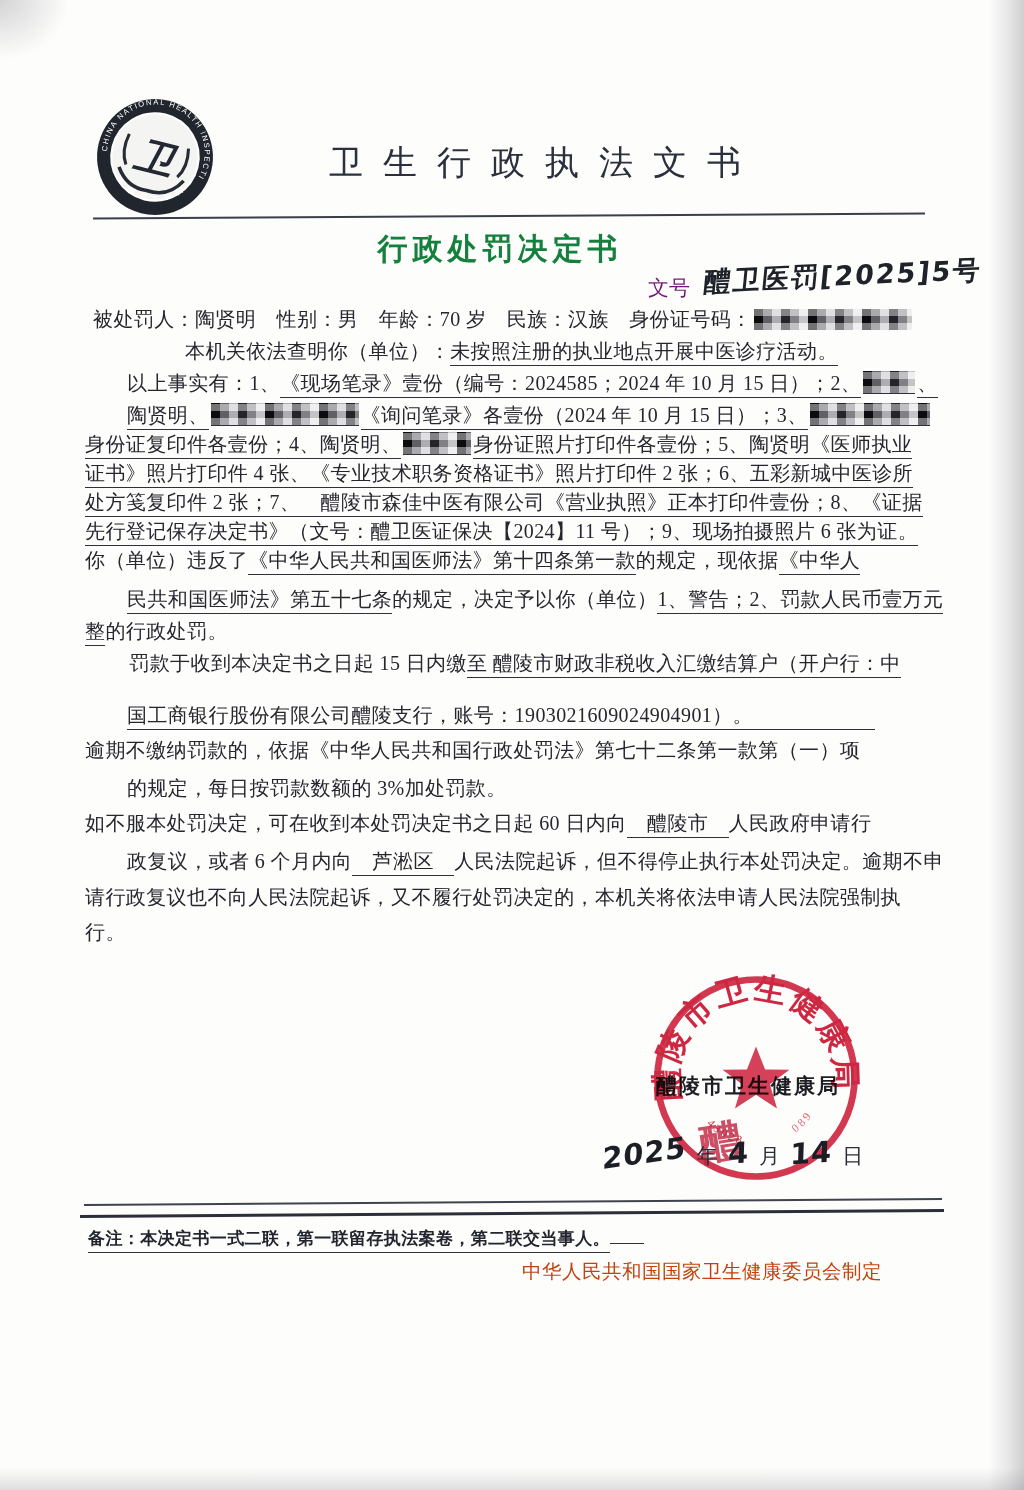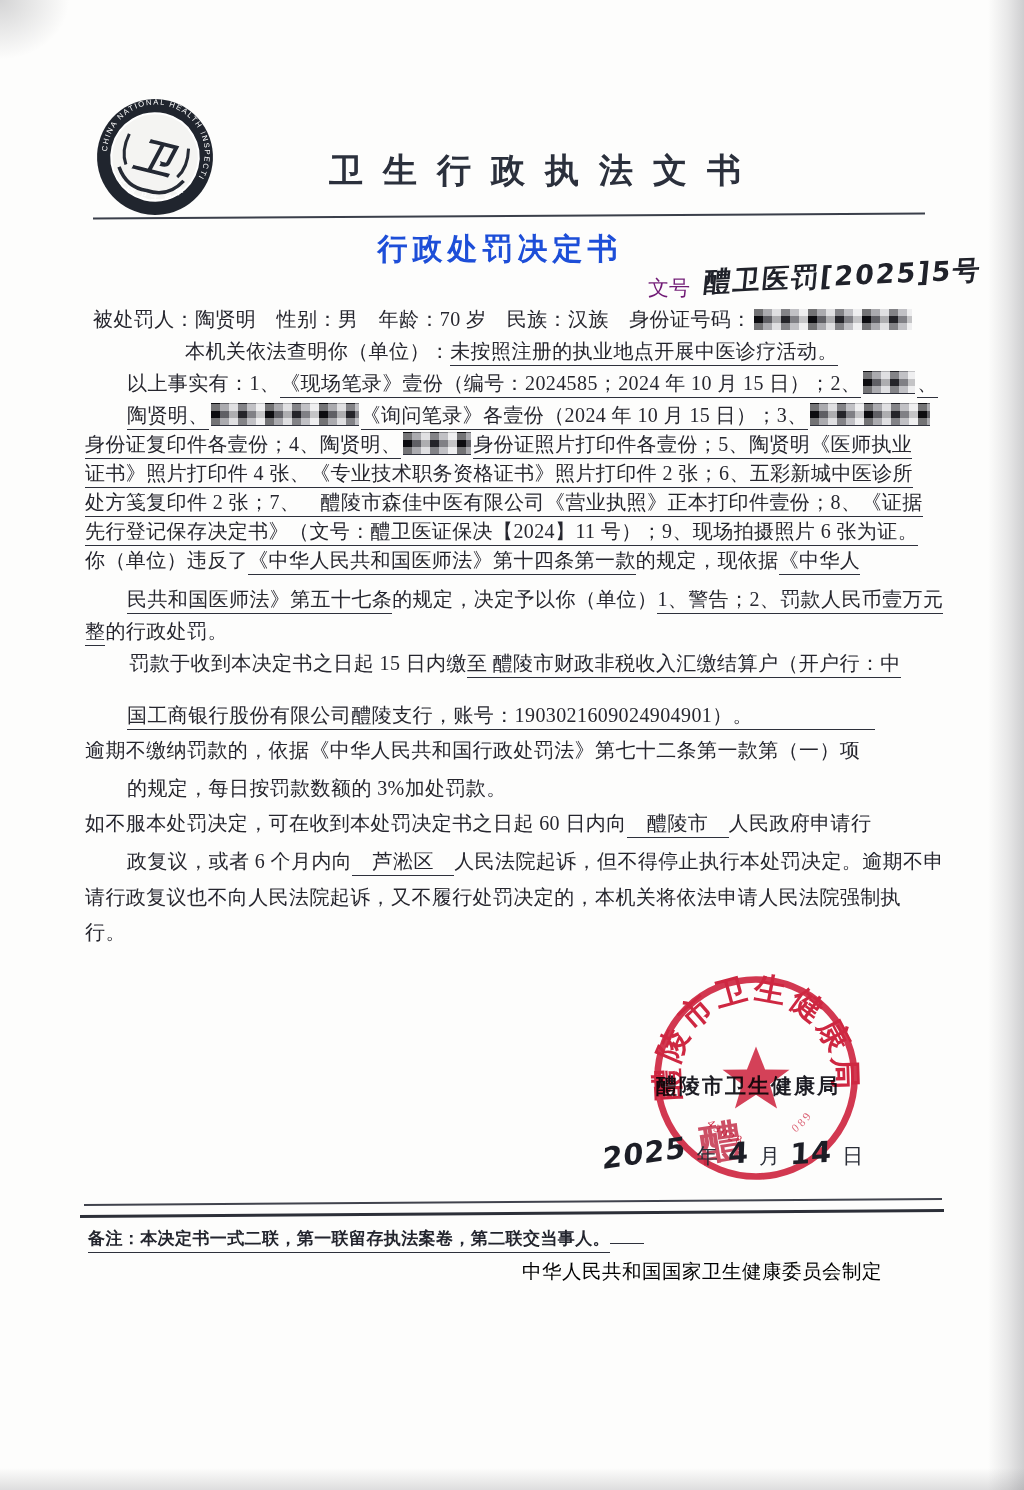--- a/index.html
+++ b/index.html
@@ -10,25 +10,25 @@
   .scan-edge-right{position:absolute;right:0;top:0;width:36px;height:100%;
      background:linear-gradient(90deg,rgba(120,120,126,0) 0%,rgba(120,120,126,.16) 55%,rgba(98,98,106,.30) 100%);}
   .scan-edge-bottom{position:absolute;left:0;bottom:0;width:100%;height:22px;
      background:linear-gradient(180deg,rgba(120,120,126,0) 0%,rgba(110,110,116,.22) 100%);}
   .scan-corner{position:absolute;left:0;top:0;width:70px;height:60px;
      background:radial-gradient(ellipse at 0% 0%,rgba(90,90,96,.25),rgba(90,90,96,0) 70%);}
   
   .org-logo{position:absolute;left:94px;top:96px;width:122px;height:122px;transform:rotate(14deg);}
   
   .header-title{position:absolute;left:120px;top:140px;width:850px;text-align:center;
-     font-size:34px;font-weight:bold;letter-spacing:20px;color:#2b303c;margin-top:8px;}
+     font-size:34px;font-weight:normal;letter-spacing:20px;color:#2b303c;}
   .title-rule{position:absolute;left:93px;top:215px;width:832px;height:2px;background:#3a3f4a;
      transform:rotate(-0.35deg);}
   .doc-title{position:absolute;left:0;top:229px;width:1000px;text-align:center;
-     font-size:30px;font-weight:bold;letter-spacing:5px;color:#1d4ed8;}
+     font-size:30px;font-weight:bold;letter-spacing:5px;color:#15803d;}
   .doc-no{position:absolute;left:648px;top:274px;font-size:21px;color:#701a75;}
   .doc-no-value{position:absolute;left:704px;top:258px;font-size:27px;font-weight:bold;
      font-family:"DejaVu Sans",sans-serif;letter-spacing:2px;color:#20222a;
      transform:rotate(-2.5deg) skewX(-8deg);}
   
   .doc-body{position:absolute;left:85px;top:306px;width:860px;}
   .doc-line{height:32px;line-height:27px;font-size:20px;letter-spacing:0.4px;white-space:nowrap;}
   .doc-line:nth-child(1){padding-left:8px;text-decoration:underline;}
   .doc-line:nth-child(2){padding-left:100px;}
   .doc-line:nth-child(3),.doc-line:nth-child(4),.doc-line:nth-child(10),
@@ -62,21 +62,21 @@
   .hand.m{transform:rotate(-4deg) skewX(-6deg);}
   
   .footer-rule1{position:absolute;left:84px;top:1201px;width:858px;height:2px;background:#40434d;
      transform:rotate(-0.4deg);}
   .footer-rule2{position:absolute;left:80px;top:1212px;width:864px;height:2.6px;background:#2c2f38;
      transform:rotate(-0.4deg);}
   .note-line{position:absolute;left:88px;top:1226px;font-size:17px;font-weight:bold;
      letter-spacing:0.4px;color:#23252e;white-space:nowrap;}
   .note-ext{display:inline-block;width:34px;}
   .issuer-line{position:absolute;left:522px;top:1258px;font-size:19.5px;letter-spacing:0.5px;
-     color:#000000;}
+     color:#c2410c;}
 </style>
 </head>
 <body>
 
 <div class="page">
 
   <svg class="org-logo" viewBox="0 0 120 120">
     <defs>
       <path id="logoTop" d="M 14 70 A 48 48 0 1 1 106 70"></path>
       <path id="logoBot" d="M 24 84 A 46 46 0 0 0 96 84"></path>

